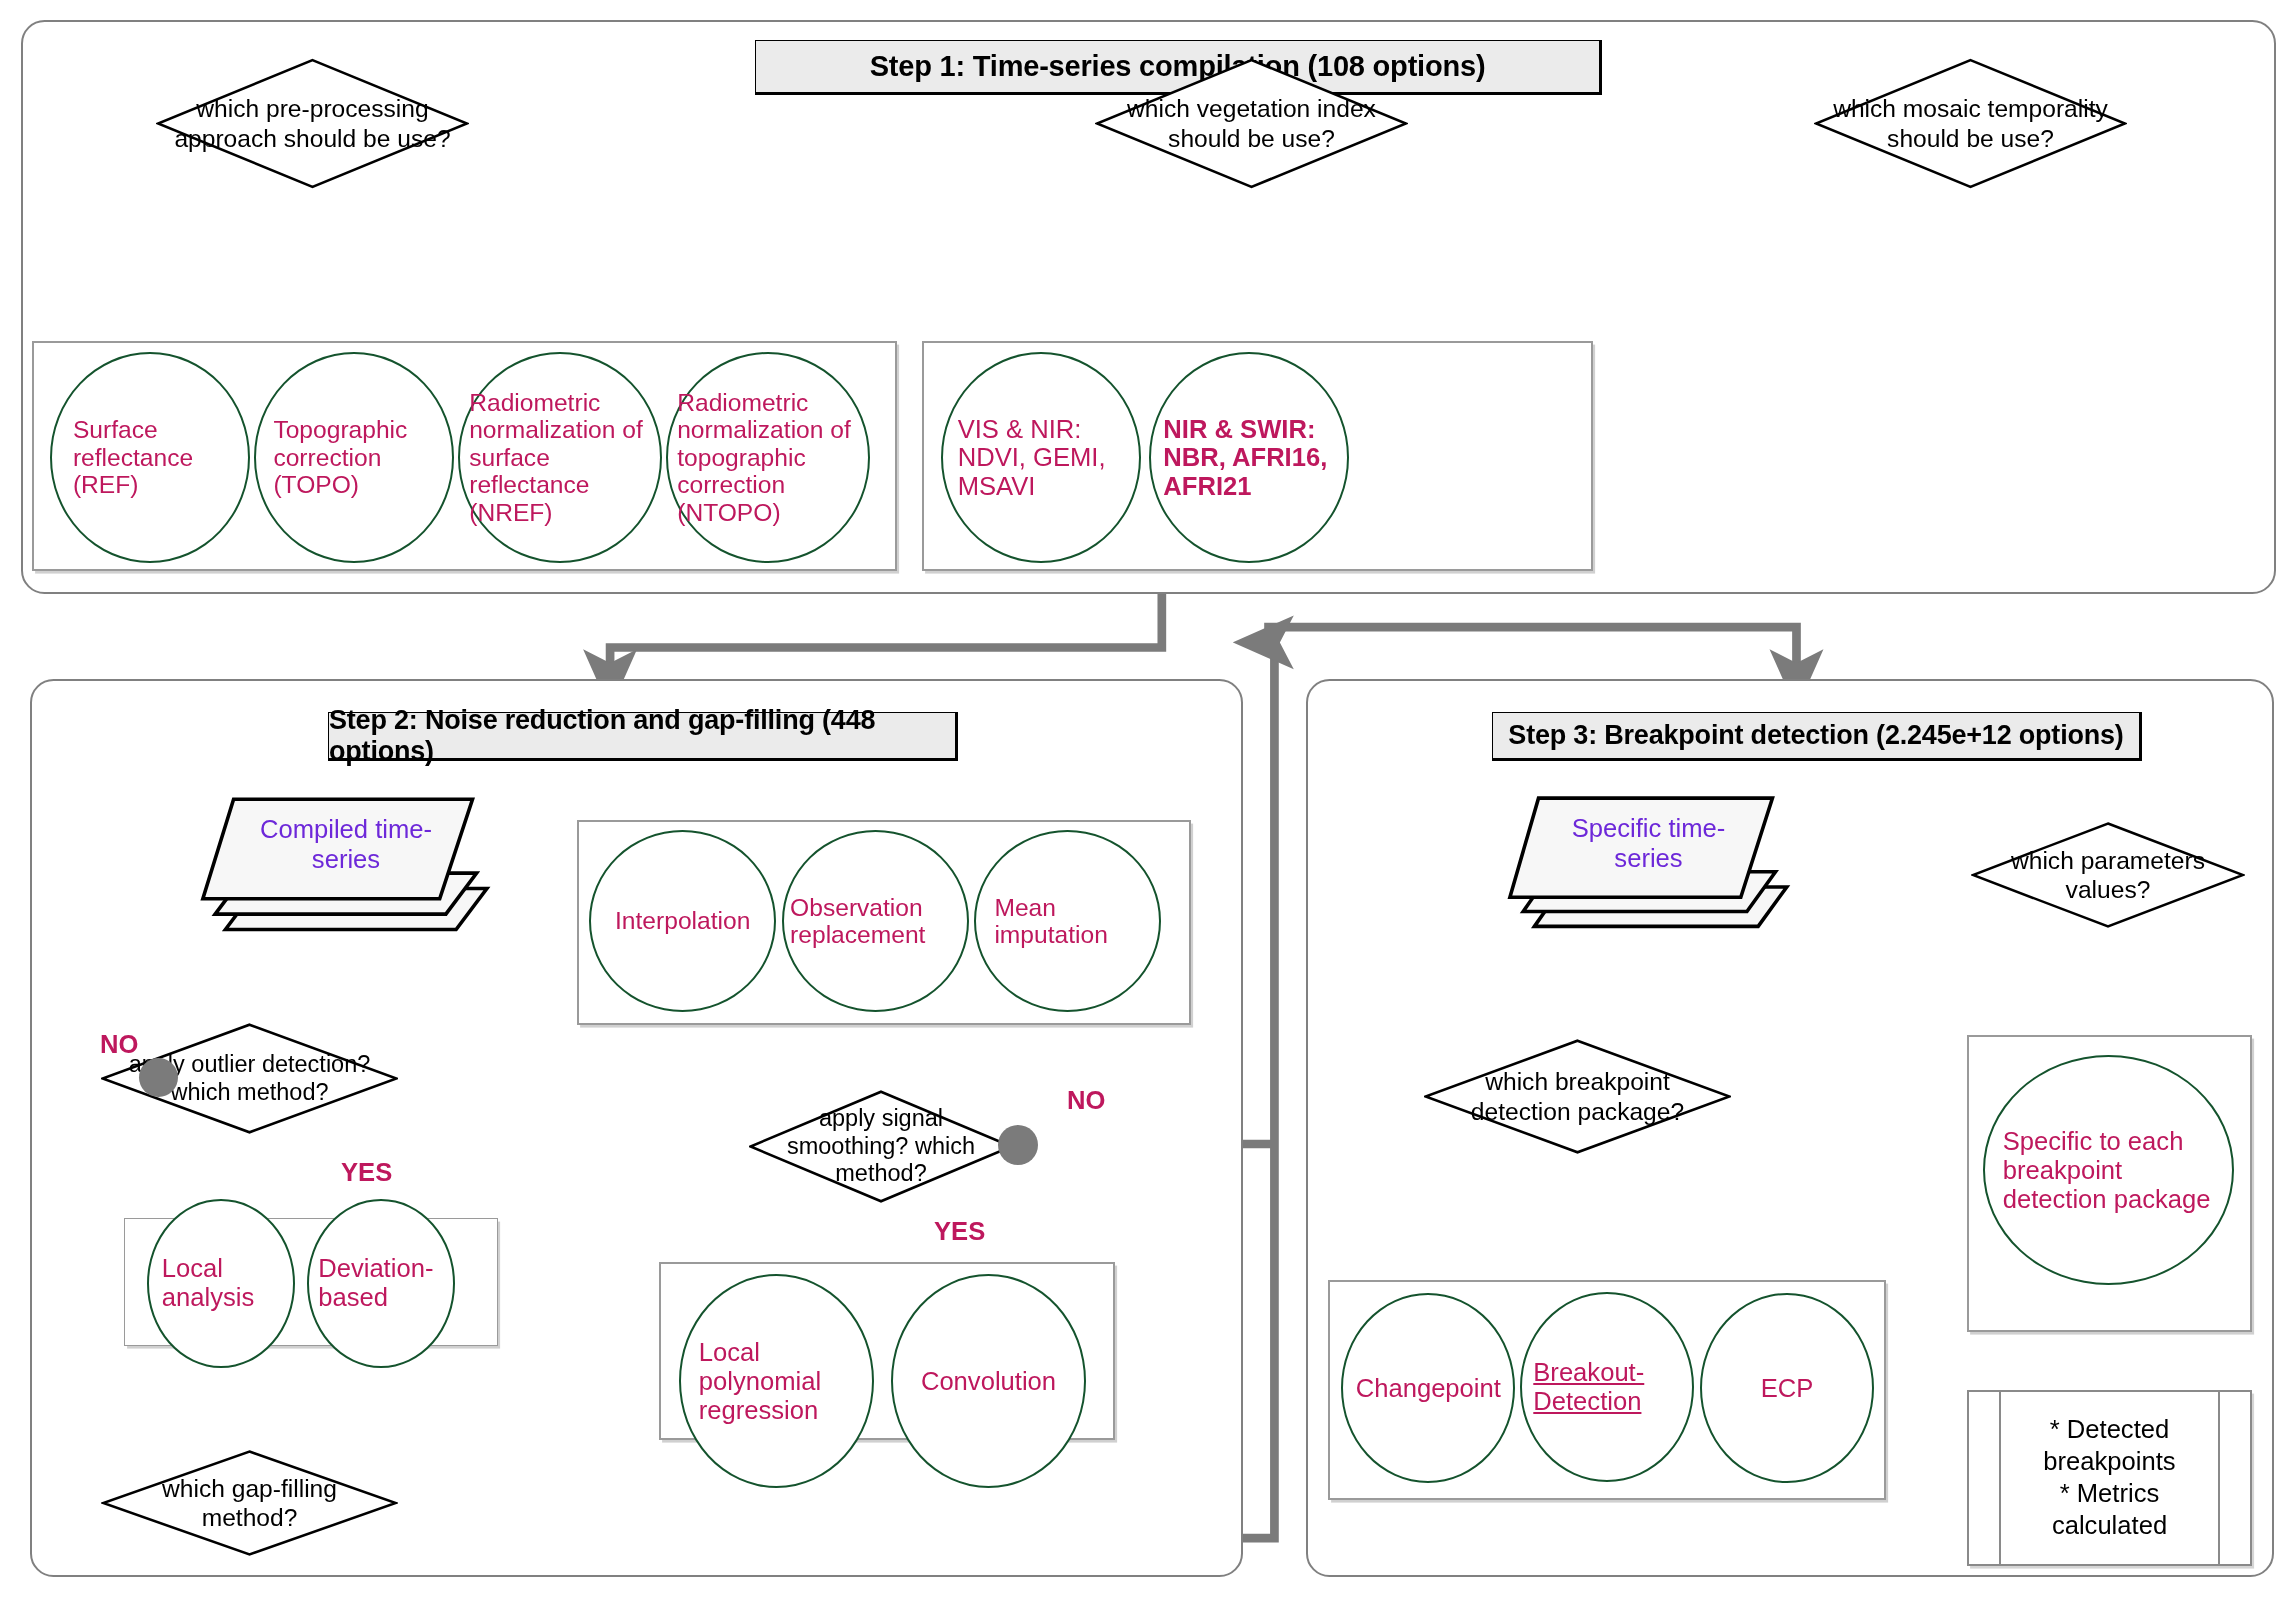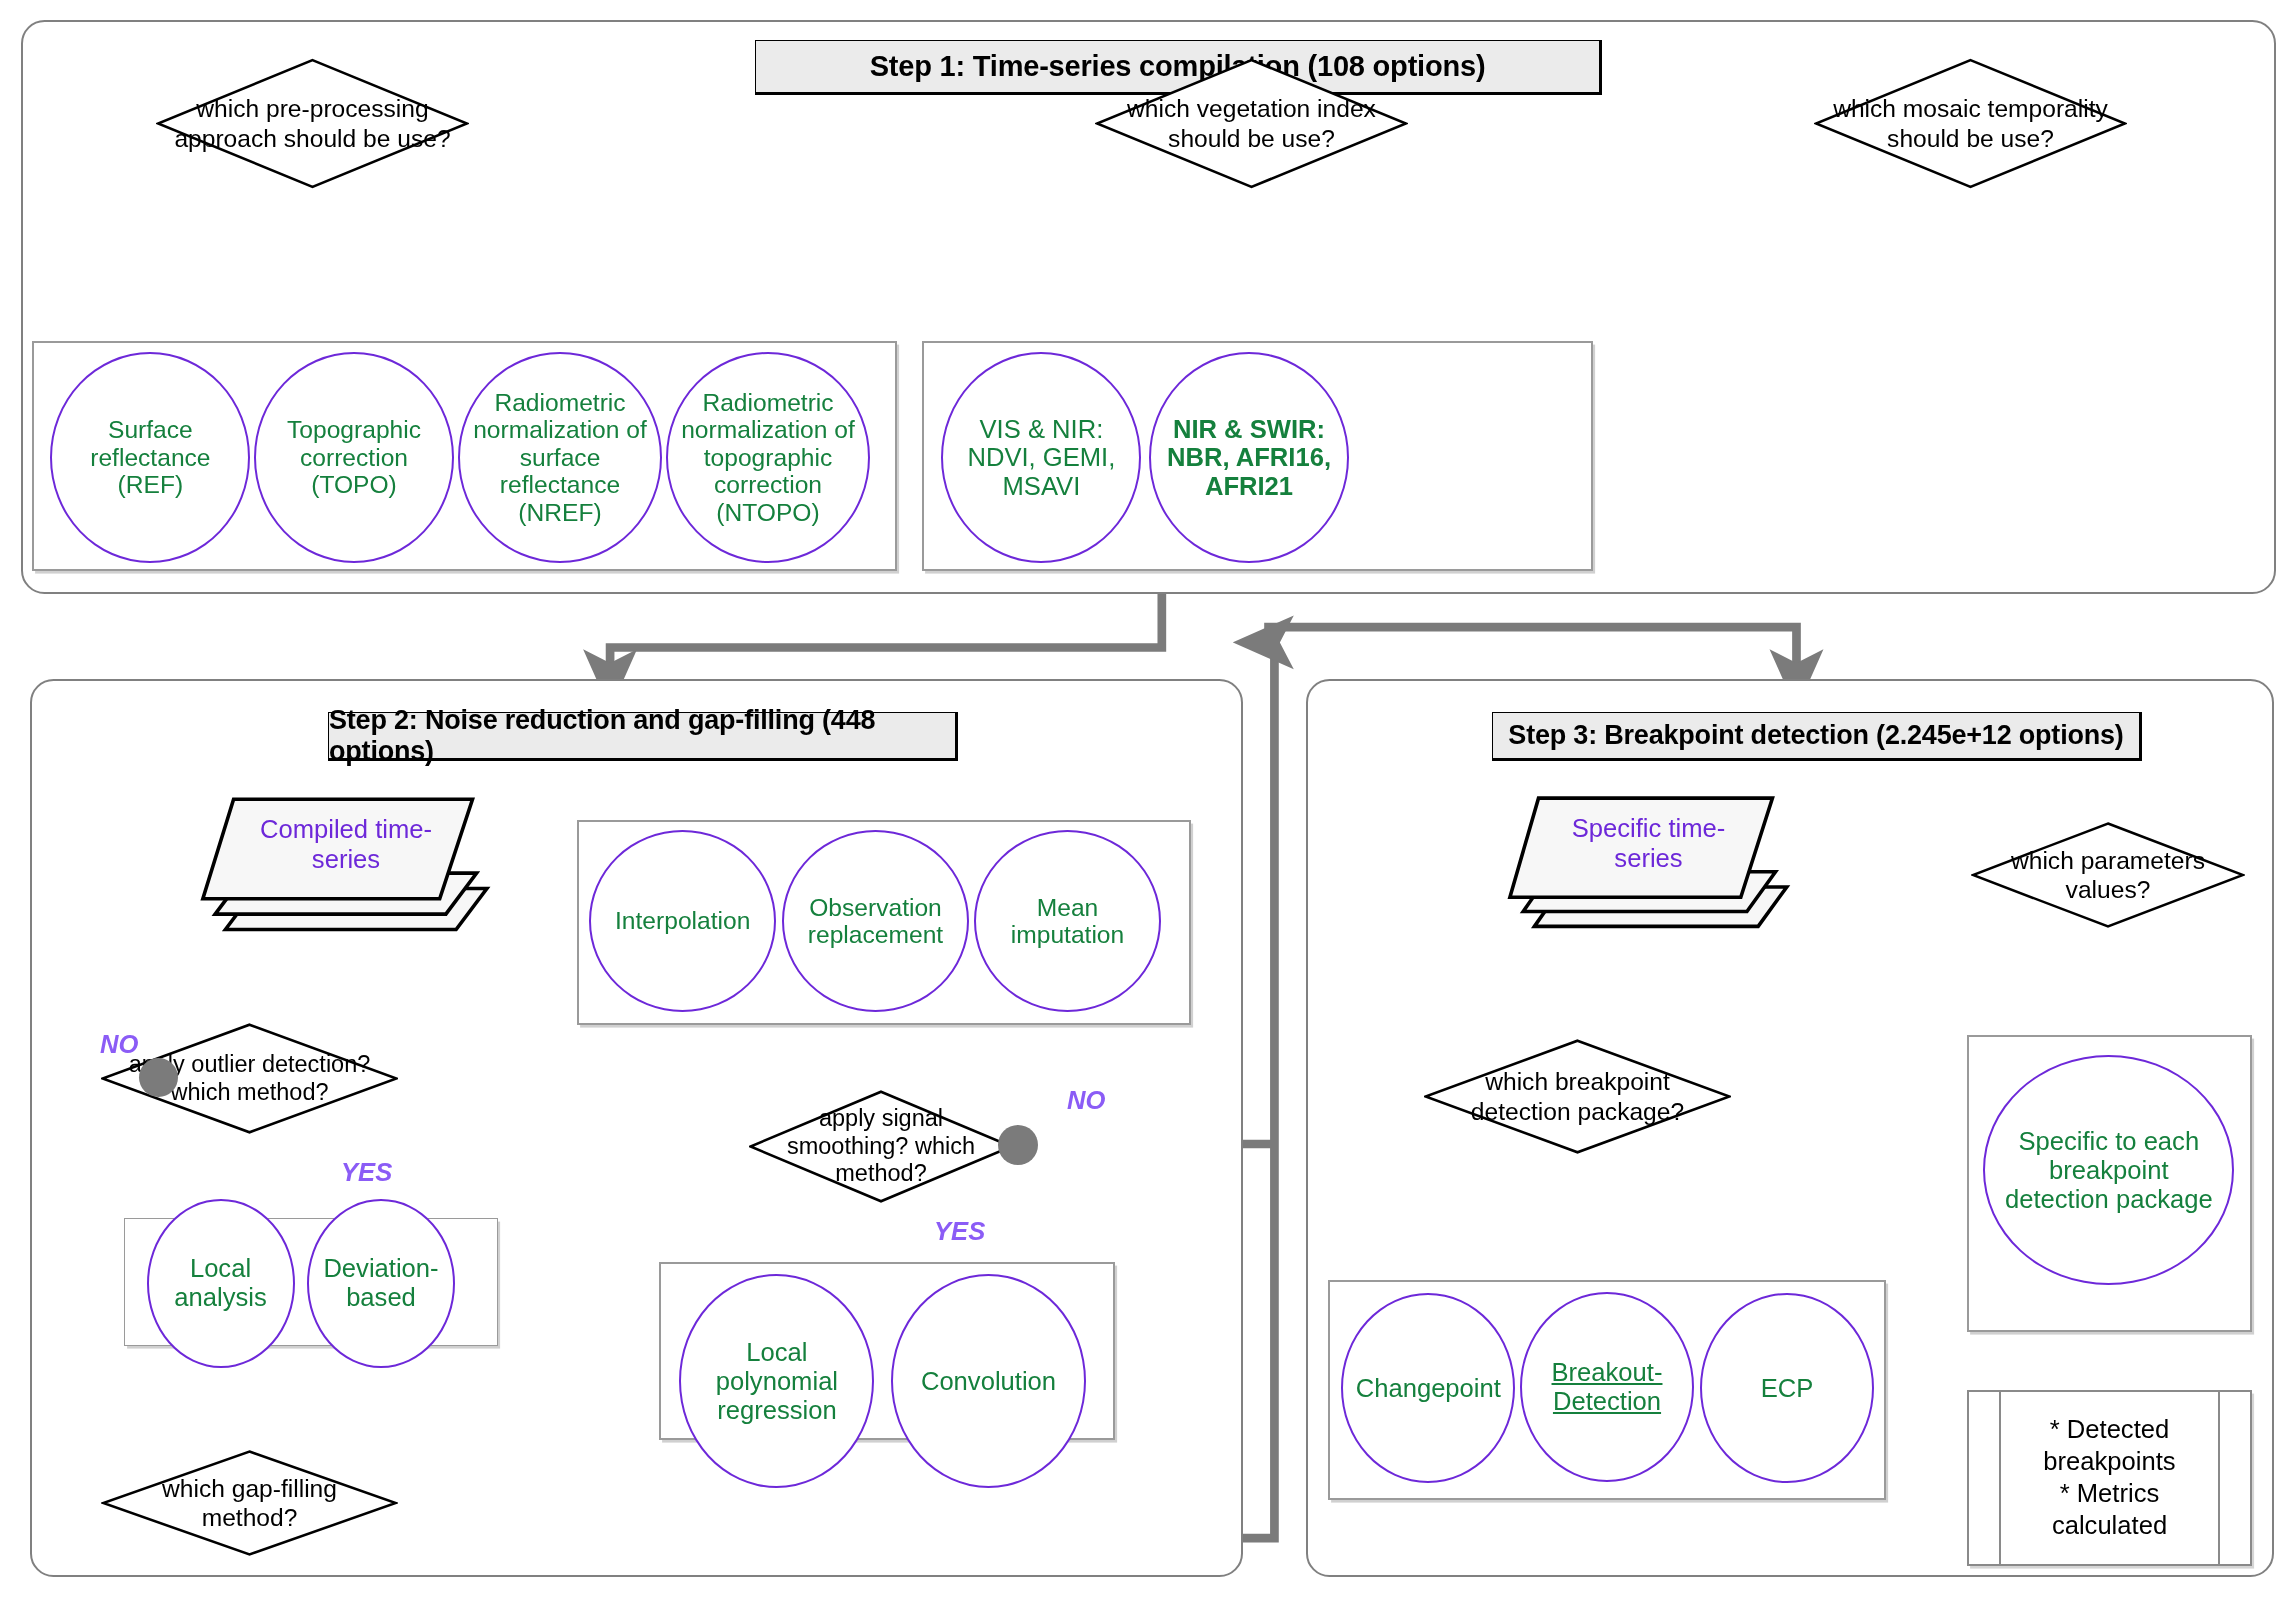--- a/index.html
+++ b/index.html
@@ -16,23 +16,23 @@
               border:1.5px solid #000;border-right-width:3.1px;border-bottom-width:3.6px;
               display:flex;align-items:center;justify-content:center;
               font-weight:bold;letter-spacing:-0.2px;color:#000;}
 
   
   .group-box{position:absolute;box-sizing:border-box;background:#fff;
              border:2px solid #9a9a9a;
              box-shadow:2.6px 3.1px 0 -0.5px rgba(150,150,150,.45);}
 
   
-  .ellipse{position:absolute;box-sizing:border-box;border:2px solid #6d28d9;
+  .ellipse{position:absolute;box-sizing:border-box;border:2px solid #14532d;
            border-radius:50%;background:#fff;display:flex;align-items:center;
-           justify-content:center;text-align:center;line-height:1.12;color:#15803d;}
+           justify-content:center;text-align:left;line-height:1.12;color:#be185d;}
 
   
   .diamond-wrap{position:absolute;}
   .diamond-label{position:absolute;left:0;top:0;width:100%;height:100%;
                  display:flex;align-items:center;justify-content:center;
                  text-align:center;line-height:1.18;color:#000;}
 
   
   .docstack{position:absolute;}
   .docstack svg{position:absolute;left:0;top:0;}
@@ -40,21 +40,21 @@
                     justify-content:center;text-align:center;line-height:1.15;color:#6d28d9;}
 
   
   .predef{position:absolute;box-sizing:border-box;background:#fff;
           border:2px solid #8a8a8a;display:flex;align-items:center;
           justify-content:center;text-align:center;line-height:1.25;color:#000;
           box-shadow:2.6px 3.1px 0 -0.5px rgba(150,150,150,.4);}
   .predef .bar{position:absolute;top:0;bottom:0;width:2px;background:#8a8a8a;}
 
   
-  .edge-label{position:absolute;font-weight:bold;color:#8b5cf6;white-space:nowrap;font-style:italic;}
+  .edge-label{position:absolute;font-weight:bold;color:#be185d;white-space:nowrap;}
   .f46{font-size:23.5px;}
   .f48{font-size:24.6px;}
   .f50{font-size:25.6px;}
   .f52{font-size:27px;}
   .f56{font-size:29px;}
 </style>
 </head>
 <body>
 
 <div id="root">

